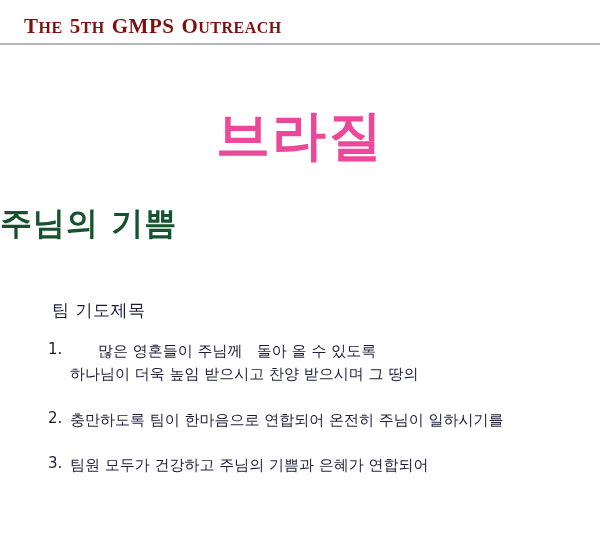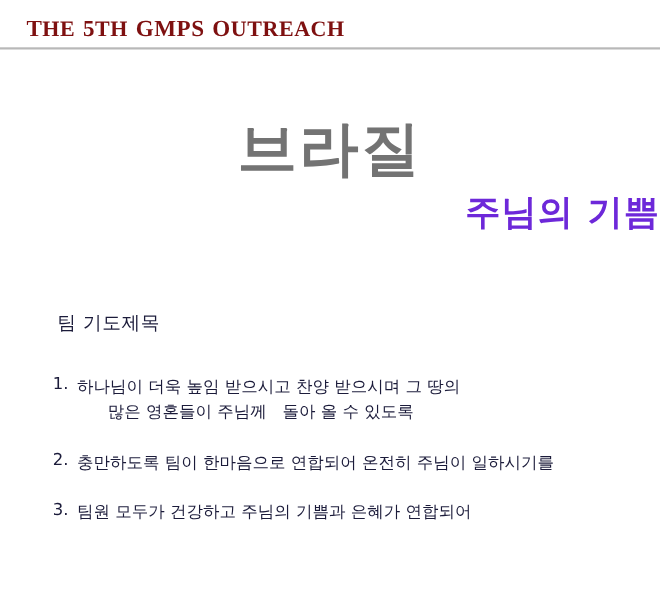--- a/index.html
+++ b/index.html
@@ -29,64 +29,64 @@
     font-family: "Liberation Serif", serif;
     font-weight: bold;
     font-size: 21px;
     letter-spacing: 0.5px;
     white-space: nowrap;
   }
   .header .big {
     font-size: 21px;
   }
   .header .small {
-    font-size: 20px;
+    font-size: 16px;
   }
   .header .sp {
     display: inline-block;
     width: 7px;
   }
   .header-rule {
     position: absolute;
     top: 43px;
     left: 0;
     width: 600px;
     height: 2px;
     background: #b8b8b8;
   }
   
   .title-main {
     position: absolute;
     top: 108px;
     left: 0;
     width: 600px;
     text-align: center;
-    color: #737373;
+    color: #ec4899;
     font-family: "DejaVu Sans", sans-serif;
     font-weight: bold;
     font-size: 54px;
     letter-spacing: 2px;
     line-height: 1.05;
   }
   .title-sub {
     position: absolute;
-    top: 172px;
+    top: 202px;
     left: 0;
     width: 600px;
-    text-align: right;
-    color: #6d28d9;
+    text-align: left;
+    color: #14532d;
     font-family: "DejaVu Sans", sans-serif;
     font-weight: bold;
     font-size: 32px;
     letter-spacing: 1px;
   }
   
   .section-title {
     position: absolute;
-    top: 282px;
+    top: 299px;
     left: 52px;
     color: #1b1b3a;
     font-family: "DejaVu Sans", sans-serif;
     font-size: 17px;
     letter-spacing: 0.5px;
   }
   .list {
     position: absolute;
     top: 340px;
     left: 44px;
@@ -128,22 +128,22 @@
 
   <div class="title-main">브라질</div>
   <div class="title-sub">주님의 기쁨</div>
 
   <div class="section-title">팀 기도제목</div>
 
   <div class="list" id="list-el">
       <div class="item">
         <div class="item-num">1.</div>
         <div class="item-body">
+          <div class="item-line indent">많은 영혼들이 주님께   돌아 올 수 있도록</div>
           <div class="item-line">하나님이 더욱 높임 받으시고 찬양 받으시며 그 땅의</div>
-          <div class="item-line indent">많은 영혼들이 주님께   돌아 올 수 있도록</div>
         </div>
       </div>
       <div class="item">
         <div class="item-num">2.</div>
         <div class="item-body">
           <div class="item-line">충만하도록 팀이 한마음으로 연합되어 온전히 주님이 일하시기를</div>
         </div>
       </div>
       <div class="item">
         <div class="item-num">3.</div>

